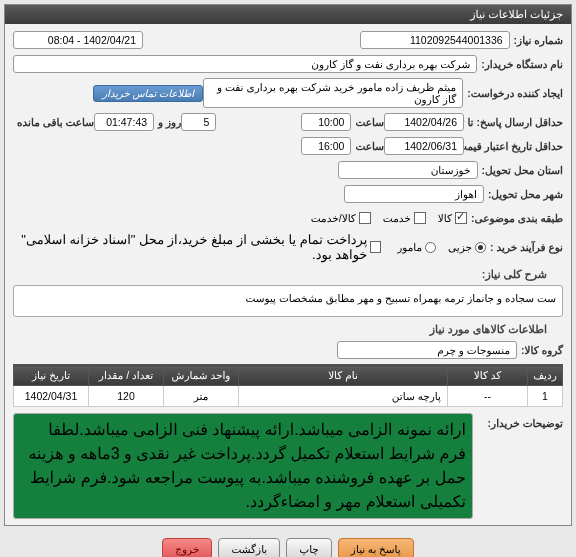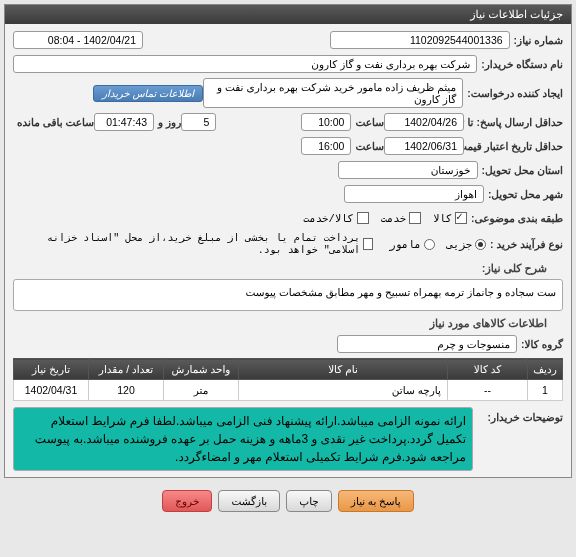--- a/index.html
+++ b/index.html
@@ -65,21 +65,21 @@
 .link-btn {
   background: linear-gradient(#6a9cd4, #4a7cb4);
   color: #fff;
   border-radius: 3px;
   padding: 2px 8px;
   font-size: 10px;
   border: 1px solid #3a6ca4;
   font-style: italic;
 }
 .radio-group { display: flex; gap: 12px; align-items: center; }
-.radio-opt { display: flex; align-items: center; gap: 3px; font-size: 10.5px; font-family: Liberation Mono, monospace; }
+.radio-opt { display: flex; align-items: center; gap: 3px; font-size: 10.5px; }
 .radio-dot {
   width: 11px; height: 11px; border: 1px solid #666; border-radius: 50%;
   display: inline-block; position: relative; background: #fff;
 }
 .radio-dot.sel::after {
   content: ''; position: absolute; top: 2px; left: 2px; width: 5px; height: 5px;
   background: #333; border-radius: 50%;
 }
 .checkbox {
   width: 12px; height: 12px; border: 1px solid #666; background: #fff;
@@ -121,25 +121,25 @@
   border: 1px solid #ccc;
   text-align: center;
 }
 .buyer-note {
   display: flex;
   margin-top: 6px;
   gap: 6px;
 }
 .buyer-note .note-text {
   flex: 1;
-  background: #14b8a6;
+  background: #15803d;
   border: 1px solid #aaa;
   border-radius: 3px;
   padding: 4px 6px;
-  font-size: 12px;
+  font-size: 16px;
   line-height: 1.5;
 }
 .footer-btns {
   display: flex;
   justify-content: center;
   gap: 6px;
   padding: 8px;
   background: #e8e8e8;
 }
 .btn {
@@ -159,21 +159,21 @@
 <body>
 
 <div class="watermark">ستاد ۸۸۳۴۹۶</div>
 
 <div class="panel">
   <div class="panel-header">جزئیات اطلاعات نیاز</div>
   <div class="panel-body">
 
     <div class="row">
       <span class="label">شماره نیاز:</span>
-      <span class="field" style="width:180px">1102092544001336</span>
+      <span class="field" style="width:150px">1102092544001336</span>
       <span class="spacer"></span>
       <span class="field" style="width:130px">1402/04/21 - 08:04</span>
     </div>
 
     <div class="row">
       <span class="label">نام دستگاه خریدار:</span>
       <span class="field" style="flex:1">شرکت بهره برداری نفت و گاز کارون</span>
     </div>
 
     <div class="row">
@@ -236,21 +236,21 @@
             <span class="radio-dot sel"></span>
             <span>جزیی</span>
           </span>
         <span class="radio-opt">
             <span class="radio-dot"></span>
             <span>مامور</span>
           </span>
       </div>
       <span style="margin-right:16px" class="radio-opt">
           <span class="checkbox"></span>
-          <span style="font-size:10px">پرداخت تمام یا بخشی از مبلغ خرید،از محل "اسناد خزانه اسلامی" خواهد بود.</span>
+          <span style="font-size:13px">پرداخت تمام یا بخشی از مبلغ خرید،از محل "اسناد خزانه اسلامی" خواهد بود.</span>
         </span>
     </div>
 
     <div class="section-title">شرح کلی نیاز:</div>
     <div class="desc-box">ست سجاده و جانماز ترمه بهمراه تسبیح و مهر مطابق مشخصات پیوست</div>
 
     <div class="section-title">اطلاعات کالاهای مورد نیاز</div>
 
     <div class="row">
       <span class="label">گروه کالا:</span>

